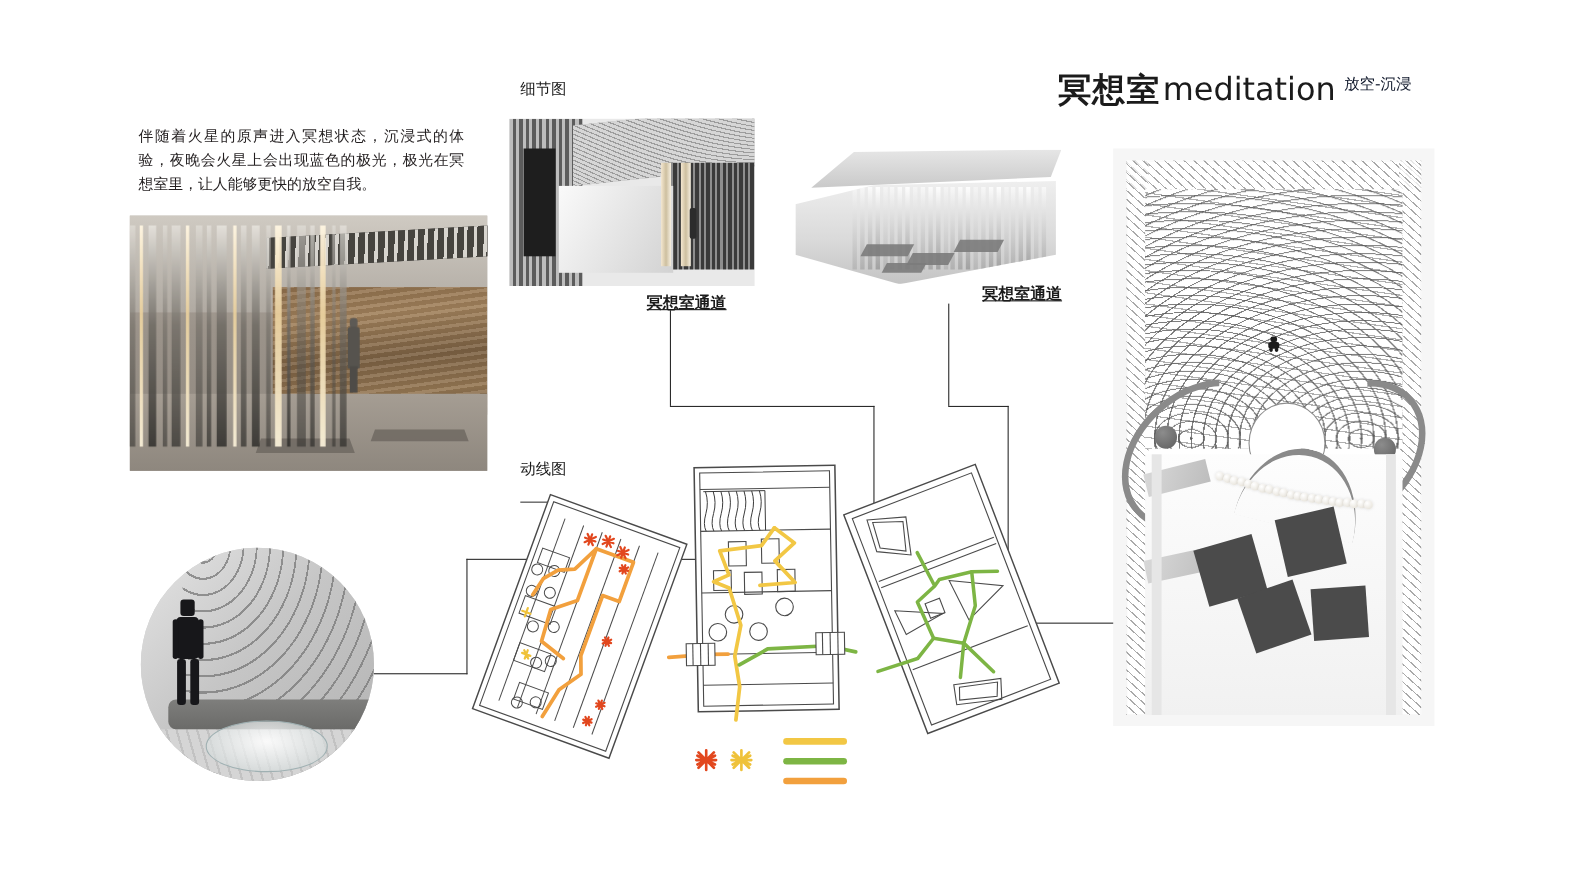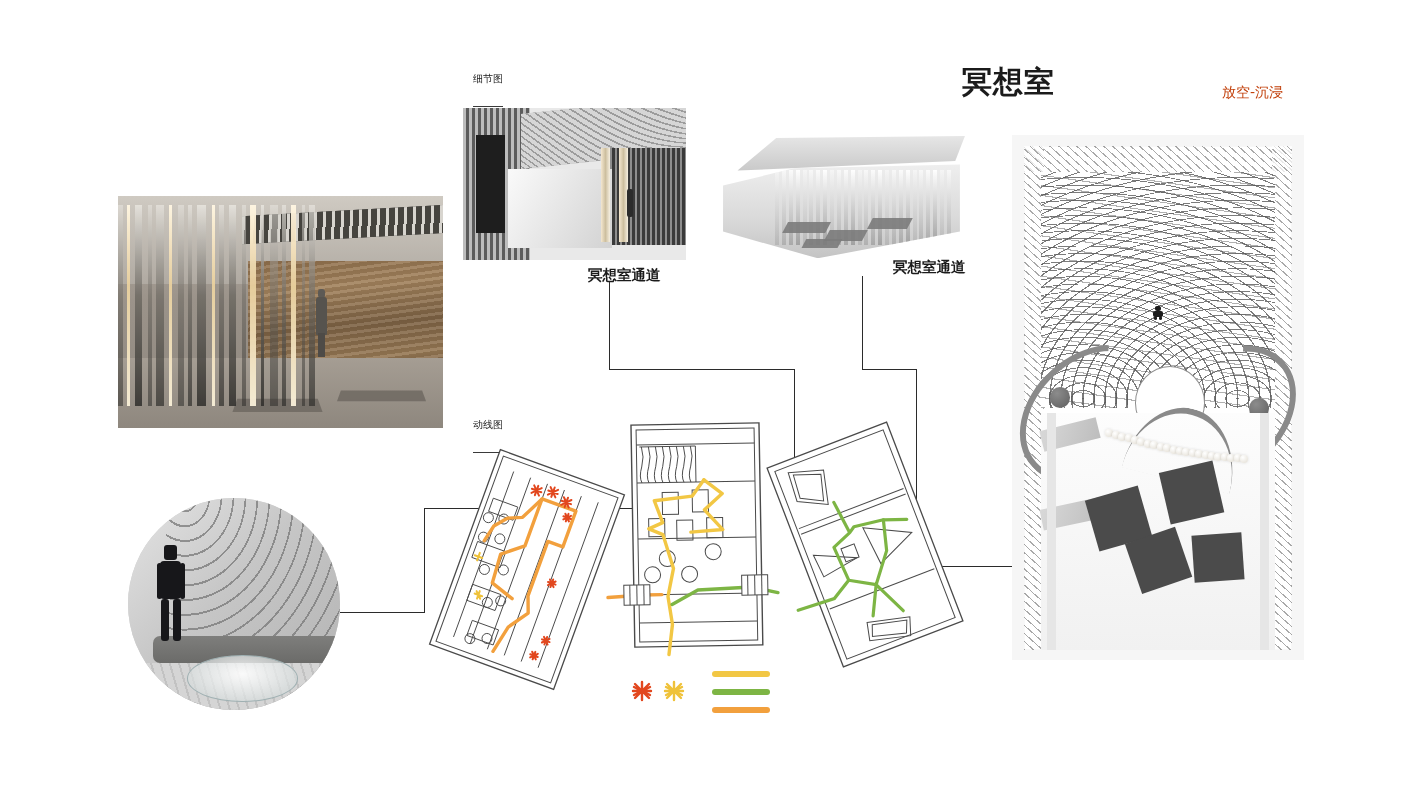--- a/index.html
+++ b/index.html
@@ -14,35 +14,35 @@
   
   .title-zh {
     position: absolute; left: 962px; top: 62px;
     font-size: 30px; font-weight: bold; color: #1b1b1b; letter-spacing: 1px;
   }
   .title-en {
     position: absolute; left: 1057px; top: 64px;
     font-size: 29px; color: #1b1b1b; font-family: "DejaVu Sans", "Liberation Sans", sans-serif;
   }
   .title-sub {
-    position: absolute; left: 1222px; top: 84px;
-    font-size: 14px; color: #c2410c; letter-spacing: 0px;
+    position: absolute; left: 1222px; top: 68px;
+    font-size: 14px; color: #0f172a; letter-spacing: 0px;
   }
   .desc {
     position: absolute; left: 126px; top: 114px; width: 296px;
     font-size: 13.5px; line-height: 1.62; color: #231f20; text-align: justify;
   }
   .sec-label {
-    position: absolute; font-size: 10px; color: #1b1b1b;
+    position: absolute; font-size: 14px; color: #1b1b1b;
     border-bottom: 1.4px solid #3a3a3a; padding-bottom: 20px;
   }
   #lbl-detail { left: 473px; top: 72px; }
   #lbl-flow   { left: 473px; top: 418px; }
   .img-cap {
-    position: absolute; font-size: 14.5px; color: #1b1b1b; font-weight: 600;
+    position: absolute; font-size: 14.5px; color: #1b1b1b; font-weight: 600; text-decoration: underline;
   }
   #cap-passage { left: 588px; top: 266px; }
   #cap-exterior{ left: 893px; top: 258px; }
 
   
   .conn { position: absolute; background: #2b2b2b; }
   .conn.v { width: 1.2px; }
   .conn.h { height: 1.2px; }
 
   
@@ -183,22 +183,24 @@
   .fp svg { display:block; overflow:visible; }
   .legend { position:absolute; left:628px; top:665px; width:150px; height:60px; }
   .leg-line { position:absolute; height:6px; border-radius:3px; left:84px; width:58px; }
 </style>
 </head>
 <body>
 
 <div id="board">
 
   <div class="title-zh">冥想室</div>
+  <div class="title-en">meditation</div>
   <div class="title-sub">放空-沉浸</div>
 
+  <div class="desc">伴随着火星的原声进入冥想状态，沉浸式的体验，夜晚会火星上会出现蓝色的极光，极光在冥想室里，让人能够更快的放空自我。</div>
 
   <div class="sec-label" id="lbl-detail">细节图</div>
   <div class="sec-label" id="lbl-flow">动线图</div>
 
   <div class="render" id="hero">
     <div class="hero-sky"></div>
     <div class="hero-terrain"></div>
     <div class="hero-ceil"></div>
     <div class="hero-floor"></div>
     <div class="hero-mat" style="left:36%;bottom:4%;width:26%;height:12%;"></div>

